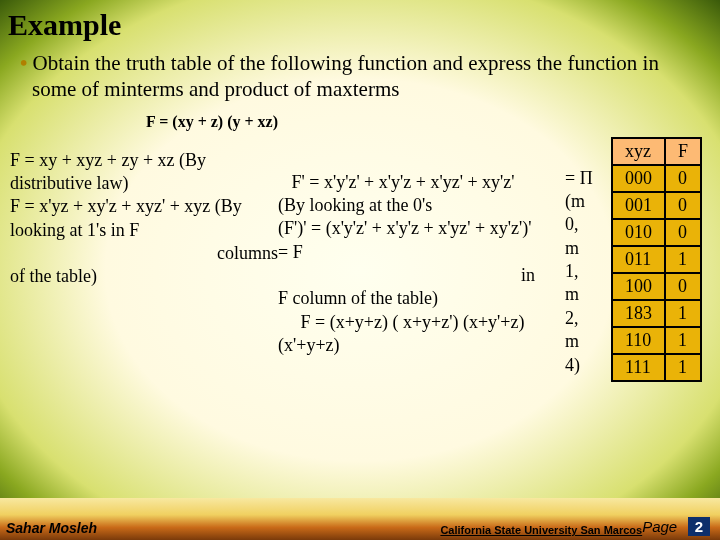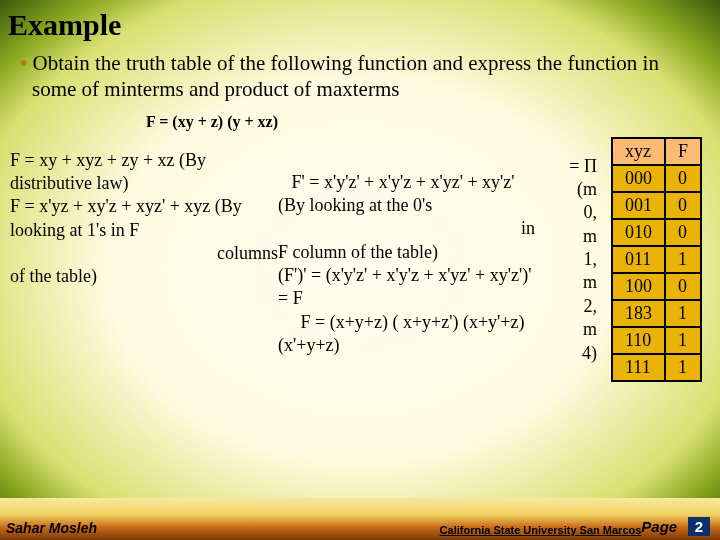--- a/index.html
+++ b/index.html
@@ -54,21 +54,21 @@
   .leftcol {
     flex: 1 1 auto;
     font-size: 18px;
     line-height: 1.3;
     padding-left: 4px;
     display: flex;
     flex-direction: row;
   }
   .block1 { margin-top: 12px; }
   .block2 { margin-top: 34px; }
-  .block3 { margin-top: 18px; padding-left: 30px; text-align: right; }
+  .block3 { margin-top: 30px; padding-left: 30px; }
   .tt {
     border-collapse: collapse;
     font-size: 18px;
     margin-right: 12px;
     flex: 0 0 auto;
   }
   .tt td, .tt th {
     border: 2px solid #000;
     padding: 2px 12px;
     text-align: left;
@@ -82,21 +82,21 @@
     display: flex;
     align-items: flex-end;
     justify-content: space-between;
     padding: 0 10px 2px 6px;
     z-index: 3;
     font-family: Arial, sans-serif;
     color: #000;
   }
   .footer .author { font-size: 14px; font-style: italic; font-weight: bold; }
   .footer .uni { font-size: 11px; font-weight: bold; text-decoration: underline; flex: 1; text-align: right; }
-  .footer .page { font-size: 15px; font-style: italic; font-weight: bold; }
+  .footer .page { font-size: 15px; font-style: italic; font-weight: normal; }
   .footer .pn {
     display: inline-block;
     background: #0d2f6b;
     color: #fff;
     font-style: normal;
     font-weight: bold;
     padding: 1px 7px;
     margin-left: 6px;
     font-size: 15px;
   }
@@ -119,22 +119,22 @@
 
   <div class="cols">
     <div class="leftcol">
       <div class="block1">
         <div>F = xy + xyz + zy + xz (By distributive law)</div>
         <div>F = x'yz + xy'z + xyz' + xyz (By looking at 1's in F</div>
         <div>&nbsp;&nbsp;&nbsp;&nbsp;&nbsp;&nbsp;&nbsp;&nbsp;&nbsp;&nbsp;&nbsp;&nbsp;&nbsp;&nbsp;&nbsp;&nbsp;&nbsp;&nbsp;&nbsp;&nbsp;&nbsp;&nbsp;&nbsp;&nbsp;&nbsp;&nbsp;&nbsp;&nbsp;&nbsp;&nbsp;&nbsp;&nbsp;&nbsp;&nbsp;&nbsp;&nbsp;&nbsp;&nbsp;&nbsp;&nbsp;&nbsp;&nbsp;&nbsp;&nbsp;&nbsp;&nbsp;columns of the table)</div>
       </div>
       <div class="block2">
         <div>&nbsp;&nbsp;&nbsp;F' = x'y'z' + x'y'z + x'yz' + xy'z' (By looking at the 0's</div>
+        <div>(F')' = (x'y'z' + x'y'z + x'yz' + xy'z')' = F</div>
         <div>&nbsp;&nbsp;&nbsp;&nbsp;&nbsp;&nbsp;&nbsp;&nbsp;&nbsp;&nbsp;&nbsp;&nbsp;&nbsp;&nbsp;&nbsp;&nbsp;&nbsp;&nbsp;&nbsp;&nbsp;&nbsp;&nbsp;&nbsp;&nbsp;&nbsp;&nbsp;&nbsp;&nbsp;&nbsp;&nbsp;&nbsp;&nbsp;&nbsp;&nbsp;&nbsp;&nbsp;&nbsp;&nbsp;&nbsp;&nbsp;&nbsp;&nbsp;&nbsp;&nbsp;&nbsp;&nbsp;&nbsp;&nbsp;&nbsp;&nbsp;&nbsp;&nbsp;&nbsp;&nbsp;in F column of the table)</div>
-        <div>(F')' = (x'y'z' + x'y'z + x'yz' + xy'z')' = F</div>
         <div>&nbsp;&nbsp;&nbsp;&nbsp;&nbsp;F = (x+y+z) ( x+y+z') (x+y'+z)(x'+y+z)</div>
       </div>
       <div class="block3">= Π (m 0, m 1, m 2, m 4)</div>
     </div>
 
     <table class="tt">
       <tbody>
           <tr>
         <th>xyz</th>
         <th>F</th>

